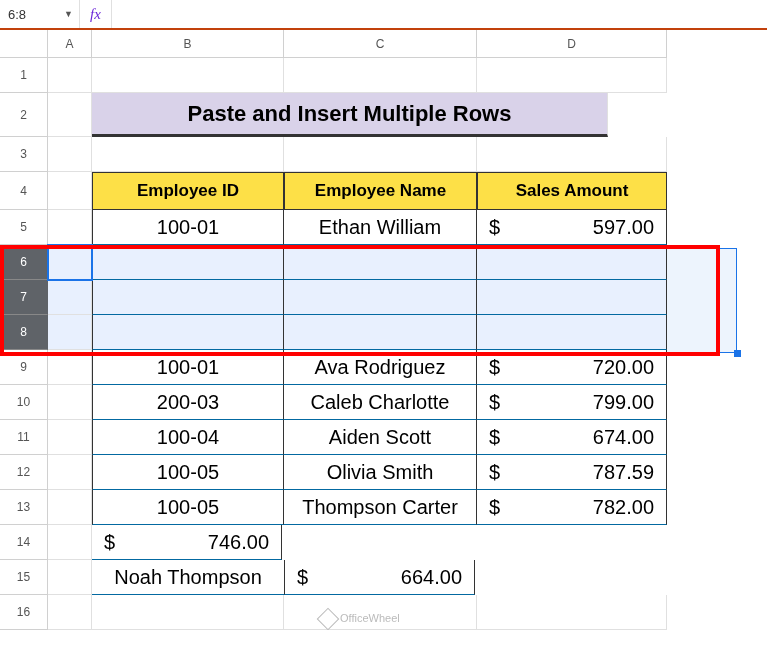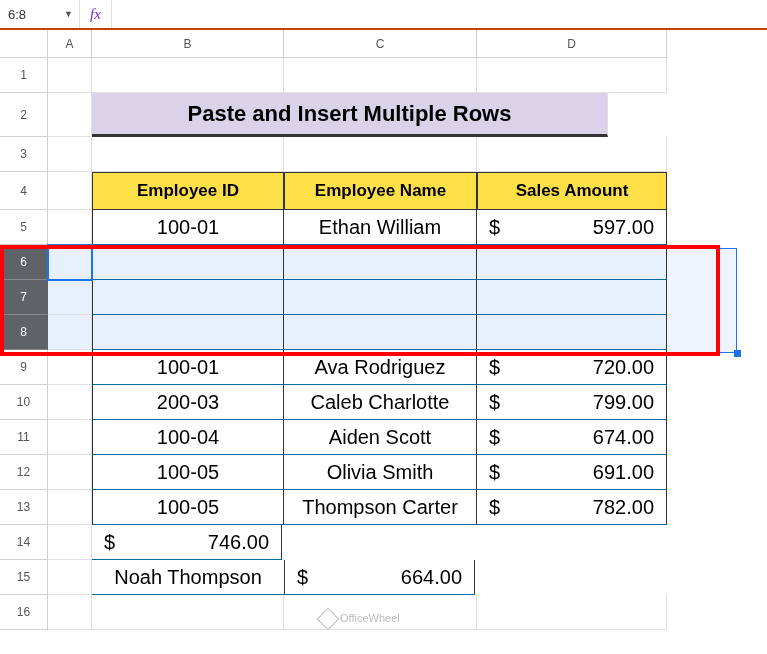--- a/index.html
+++ b/index.html
@@ -349,21 +349,21 @@
       <div class="row-header">12</div>
       <div class="cell col-A"></div>
       <div class="cell col-B data-cell first-col center">
           <span>100-05</span>
         </div>
       <div class="cell col-C data-cell center">
           <span>Olivia Smith</span>
         </div>
       <div class="cell col-D data-cell sales-cell">
           <span>$</span>
-          <span>691.00</span>
+          <span>787.59</span>
         </div>
     </div>
 
     <div class="row">
       <div class="row-header">13</div>
       <div class="cell col-A"></div>
       <div class="cell col-B data-cell first-col center">
           <span>100-05</span>
         </div>
       <div class="cell col-C data-cell center">

